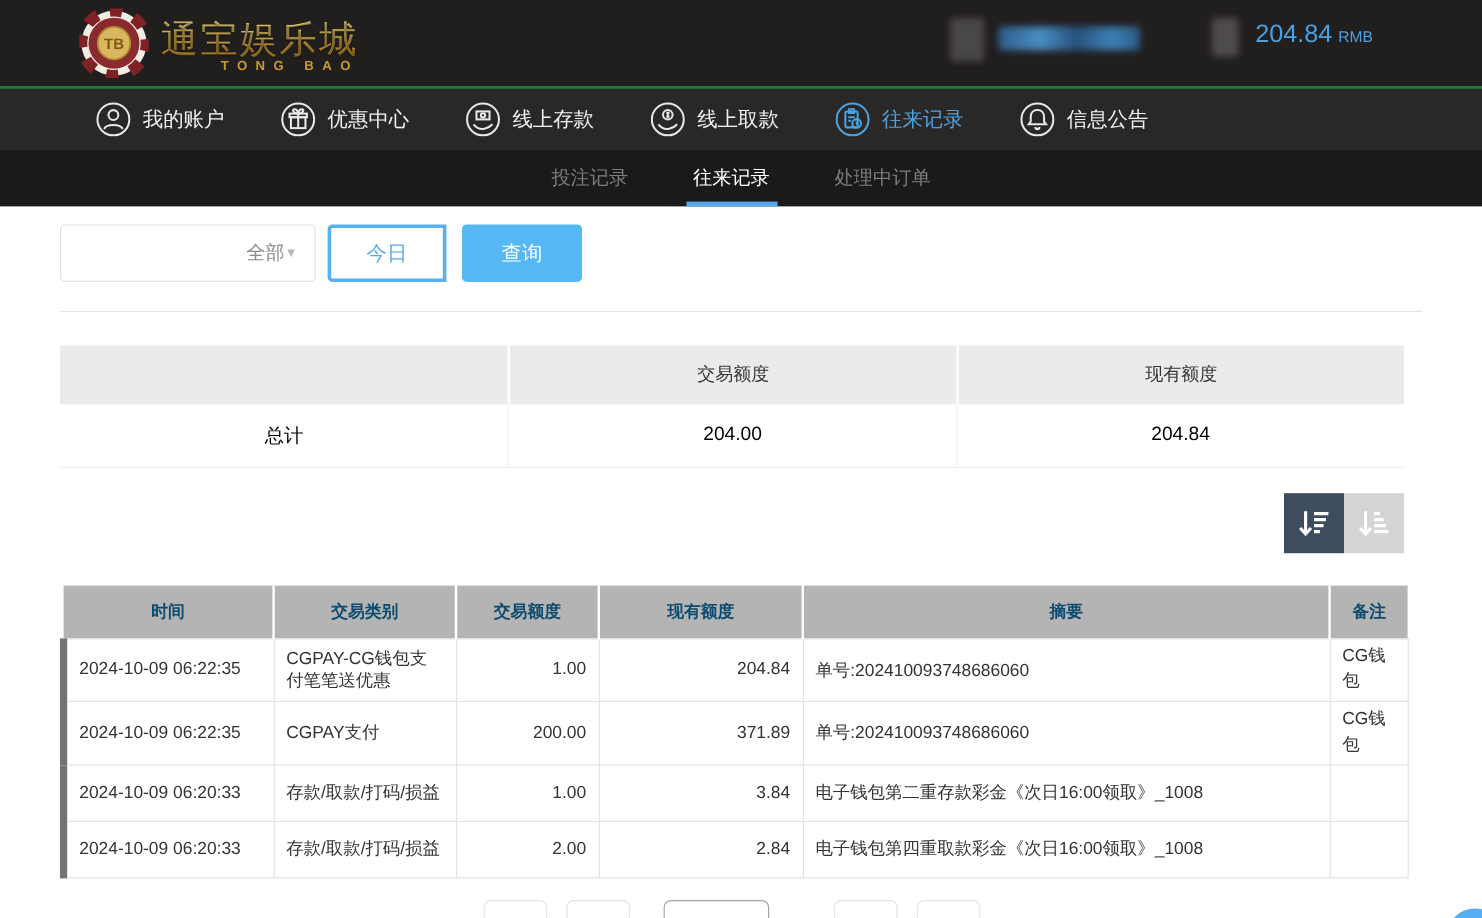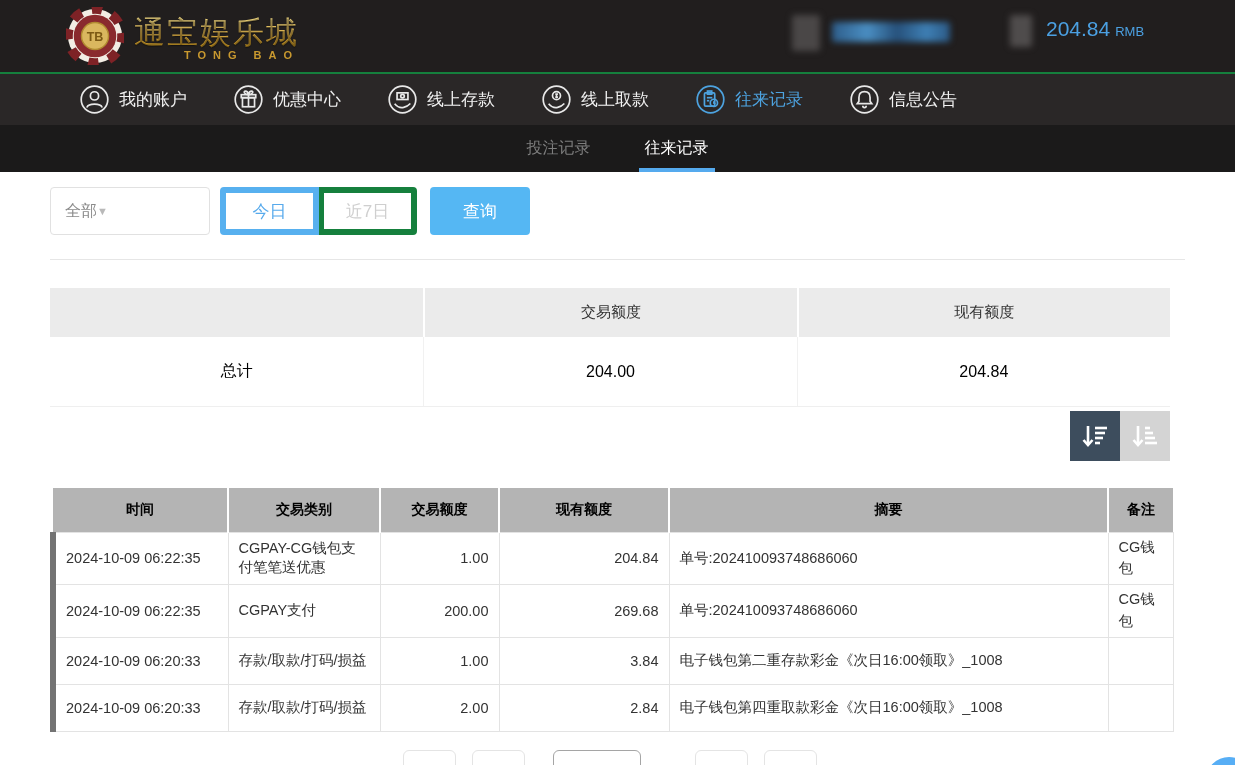--- a/index.html
+++ b/index.html
@@ -45,53 +45,53 @@
   .subtabs { position:absolute; top:125px; left:0; width:100%; height:47px; background:#1b1a1a;
     display:flex; justify-content:center; align-items:stretch; gap:42px; }
   .subtab { position:relative; display:flex; align-items:center; font-size:16px; color:#7d7d7d;
     padding:0 6px; cursor:pointer; }
   .subtab.active { color:#fff; }
   .subtab.active::after { content:""; position:absolute; left:0; right:0; bottom:0; height:4px; background:#55aaee; }
   
   .filters { position:absolute; top:187px; left:50px; display:flex; align-items:center; }
   .ctrl { height:48px; border:1px solid #e1e1e1; border-radius:4px; background:#fff;
     display:flex; align-items:center; font-size:16px; }
-  .type-select { width:160px; padding:0 14px; color:#8a8a8a; justify-content:flex-start; cursor:pointer; }
+  .type-select { width:213px; padding:0 14px; color:#8a8a8a; justify-content:flex-end; cursor:pointer; }
   .caret { color:#b9b9b9; font-size:11px; }
   .date-picker { width:281px; margin-left:13px; padding:0 12px; color:#b3b3b3; cursor:pointer; }
   .cal-icon { width:20px; height:20px; margin-right:10px; }
   .cal-icon rect, .cal-icon line { stroke:#cfcfcf; fill:none; stroke-width:1.4; }
   .seg-group { display:flex; margin-left:10px; }
-  .seg { width:99px; height:48px; border:6px solid #15803d; background:#fff; color:#cfcfcf;
+  .seg { width:99px; height:48px; border:3px solid #15803d; background:#fff; color:#cfcfcf;
     font-size:17px; display:flex; align-items:center; justify-content:center; margin-left:-1px; cursor:pointer; }
   .seg.first { border-radius:4px 0 0 4px; margin-left:0; }
   .seg.last { border-radius:0 4px 4px 0; }
   .seg.active { border-color:#57b0ef; color:#57aaec; z-index:2; }
   .query-btn { margin-left:13px; width:100px; height:48px; border:none; border-radius:4px;
     background:#55b7f3; color:#fff; font-size:17px; cursor:pointer; font-family:inherit; }
   .divider { position:absolute; top:259px; left:50px; width:1135px; height:1px; background:#e6e6e6; }
   
   .summary { position:absolute; top:288px; left:50px; width:1120px; }
   .summary-head { display:grid; grid-template-columns:1fr 1fr 1fr; height:49px; background:#ebebeb; }
   .summary-head > div { display:flex; align-items:center; justify-content:center; font-size:15px; color:#333;
     border-left:2px solid #fff; }
   .summary-head > div:first-child { border-left:none; }
-  .summary-body { display:grid; grid-template-columns:1fr 1fr 1fr; height:70px; border-bottom:1px solid #efefef; }
+  .summary-body { display:grid; grid-template-columns:1fr 1fr 1fr; height:53px; border-bottom:1px solid #efefef; }
   .summary-body > div { display:flex; align-items:center; justify-content:center; font-size:16px; color:#000;
     border-left:1px solid #f1f1f1; }
   .summary-body > div:first-child { border-left:none; }
   
   .sort-group { position:absolute; top:411px; left:1070px; display:flex; }
   .sort-btn { width:50px; height:50px; display:flex; align-items:center; justify-content:center; cursor:pointer; }
   .sort-btn.desc { background:#3d4d5d; }
   .sort-btn.asc  { background:#d4d4d4; }
   .sort-btn svg line, .sort-btn svg path { stroke:#fff; stroke-width:2.6; fill:none; }
   
   table.data { position:absolute; top:488px; left:50px; width:1120px; border-collapse:collapse; table-layout:fixed; }
-  table.data th { background:#b4b4b4; color:#000000; font-size:14px; font-weight:bold; height:44px;
+  table.data th { background:#b4b4b4; color:#0c4a6e; font-size:14px; font-weight:bold; height:44px;
     border-left:2px solid #fff; }
   table.data th:first-child { border-left:none; }
   table.data td { border:1px solid #e3e3e3; height:47px; font-size:14.5px; color:#333; padding:4px 10px; }
   table.data tr td:first-child { border-left:6px solid #737373; }
   td.num { text-align:right; padding-right:12px; }
   td.left { text-align:left; padding-left:14px; }
   td.note { padding:4px 6px; line-height:1.5; }
   
   .pag-btn { position:absolute; top:750px; height:40px; background:#fff; border:1px solid #e4e4e4;
     border-radius:6px; cursor:pointer; }
@@ -194,35 +194,35 @@
   </div>
 </div>
 
 <div class="subtabs">
   <div class="subtab">
     <span>投注记录</span>
   </div>
   <div class="subtab active">
     <span>往来记录</span>
   </div>
+  <div class="subtab">
+    <span>处理中订单</span>
+  </div>
 </div>
 
 <div class="filters">
   <div class="ctrl type-select">
     <span>全部</span>
     <span class="caret">▼</span>
   </div>
 
 
   <div class="seg-group">
     <div class="seg first active">
       <span>今日</span>
-    </div>
-    <div class="seg last">
-      <span>近7日</span>
     </div>
   </div>
 
   <button class="query-btn">查询</button>
 </div>
 
 <div class="divider"></div>
 
 <div class="summary">
   <div class="summary-head">
@@ -285,21 +285,21 @@
       <td>CGPAY-CG钱包支付笔笔送优惠</td>
       <td class="num">1.00</td>
       <td class="num">204.84</td>
       <td class="left">单号:202410093748686060</td>
       <td class="note">CG钱包</td>
     </tr>
     <tr>
       <td>2024-10-09 06:22:35</td>
       <td>CGPAY支付</td>
       <td class="num">200.00</td>
-      <td class="num">269.68</td>
+      <td class="num">371.89</td>
       <td class="left">单号:202410093748686060</td>
       <td class="note">CG钱包</td>
     </tr>
     <tr>
       <td>2024-10-09 06:20:33</td>
       <td>存款/取款/打码/损益</td>
       <td class="num">1.00</td>
       <td class="num">3.84</td>
       <td class="left">电子钱包第二重存款彩金《次日16:00领取》_1008</td>
       <td class="note"></td>

